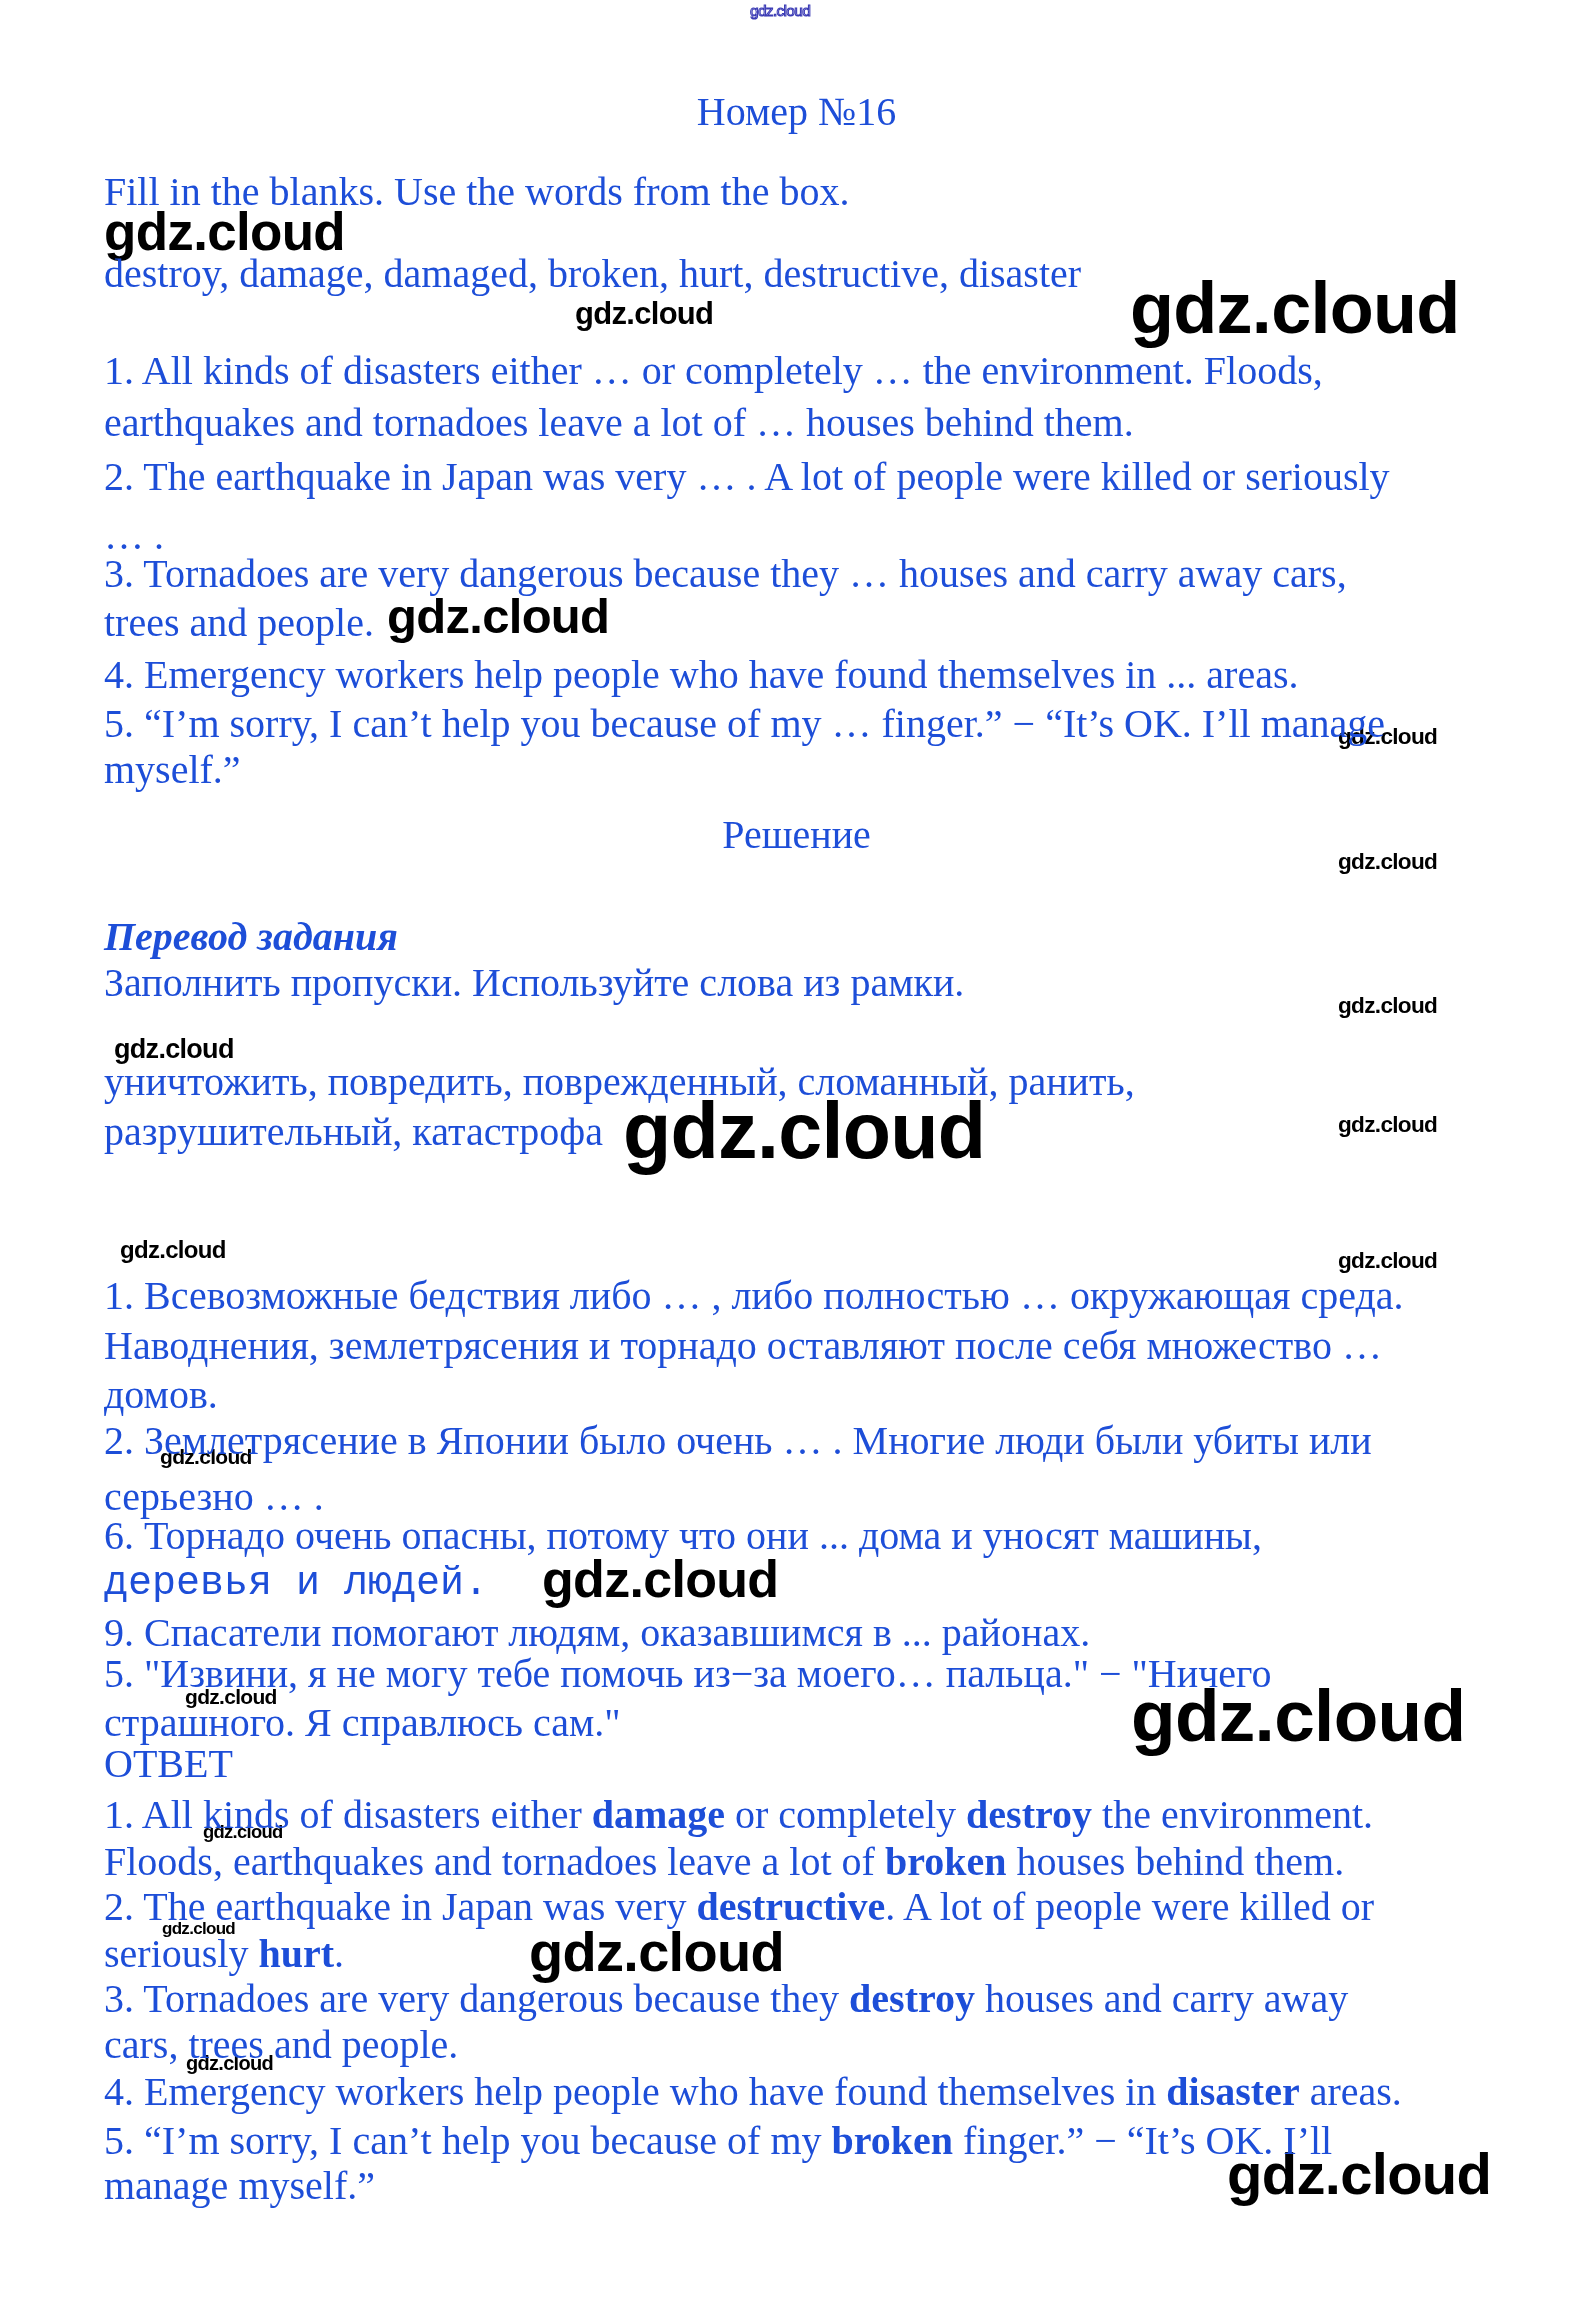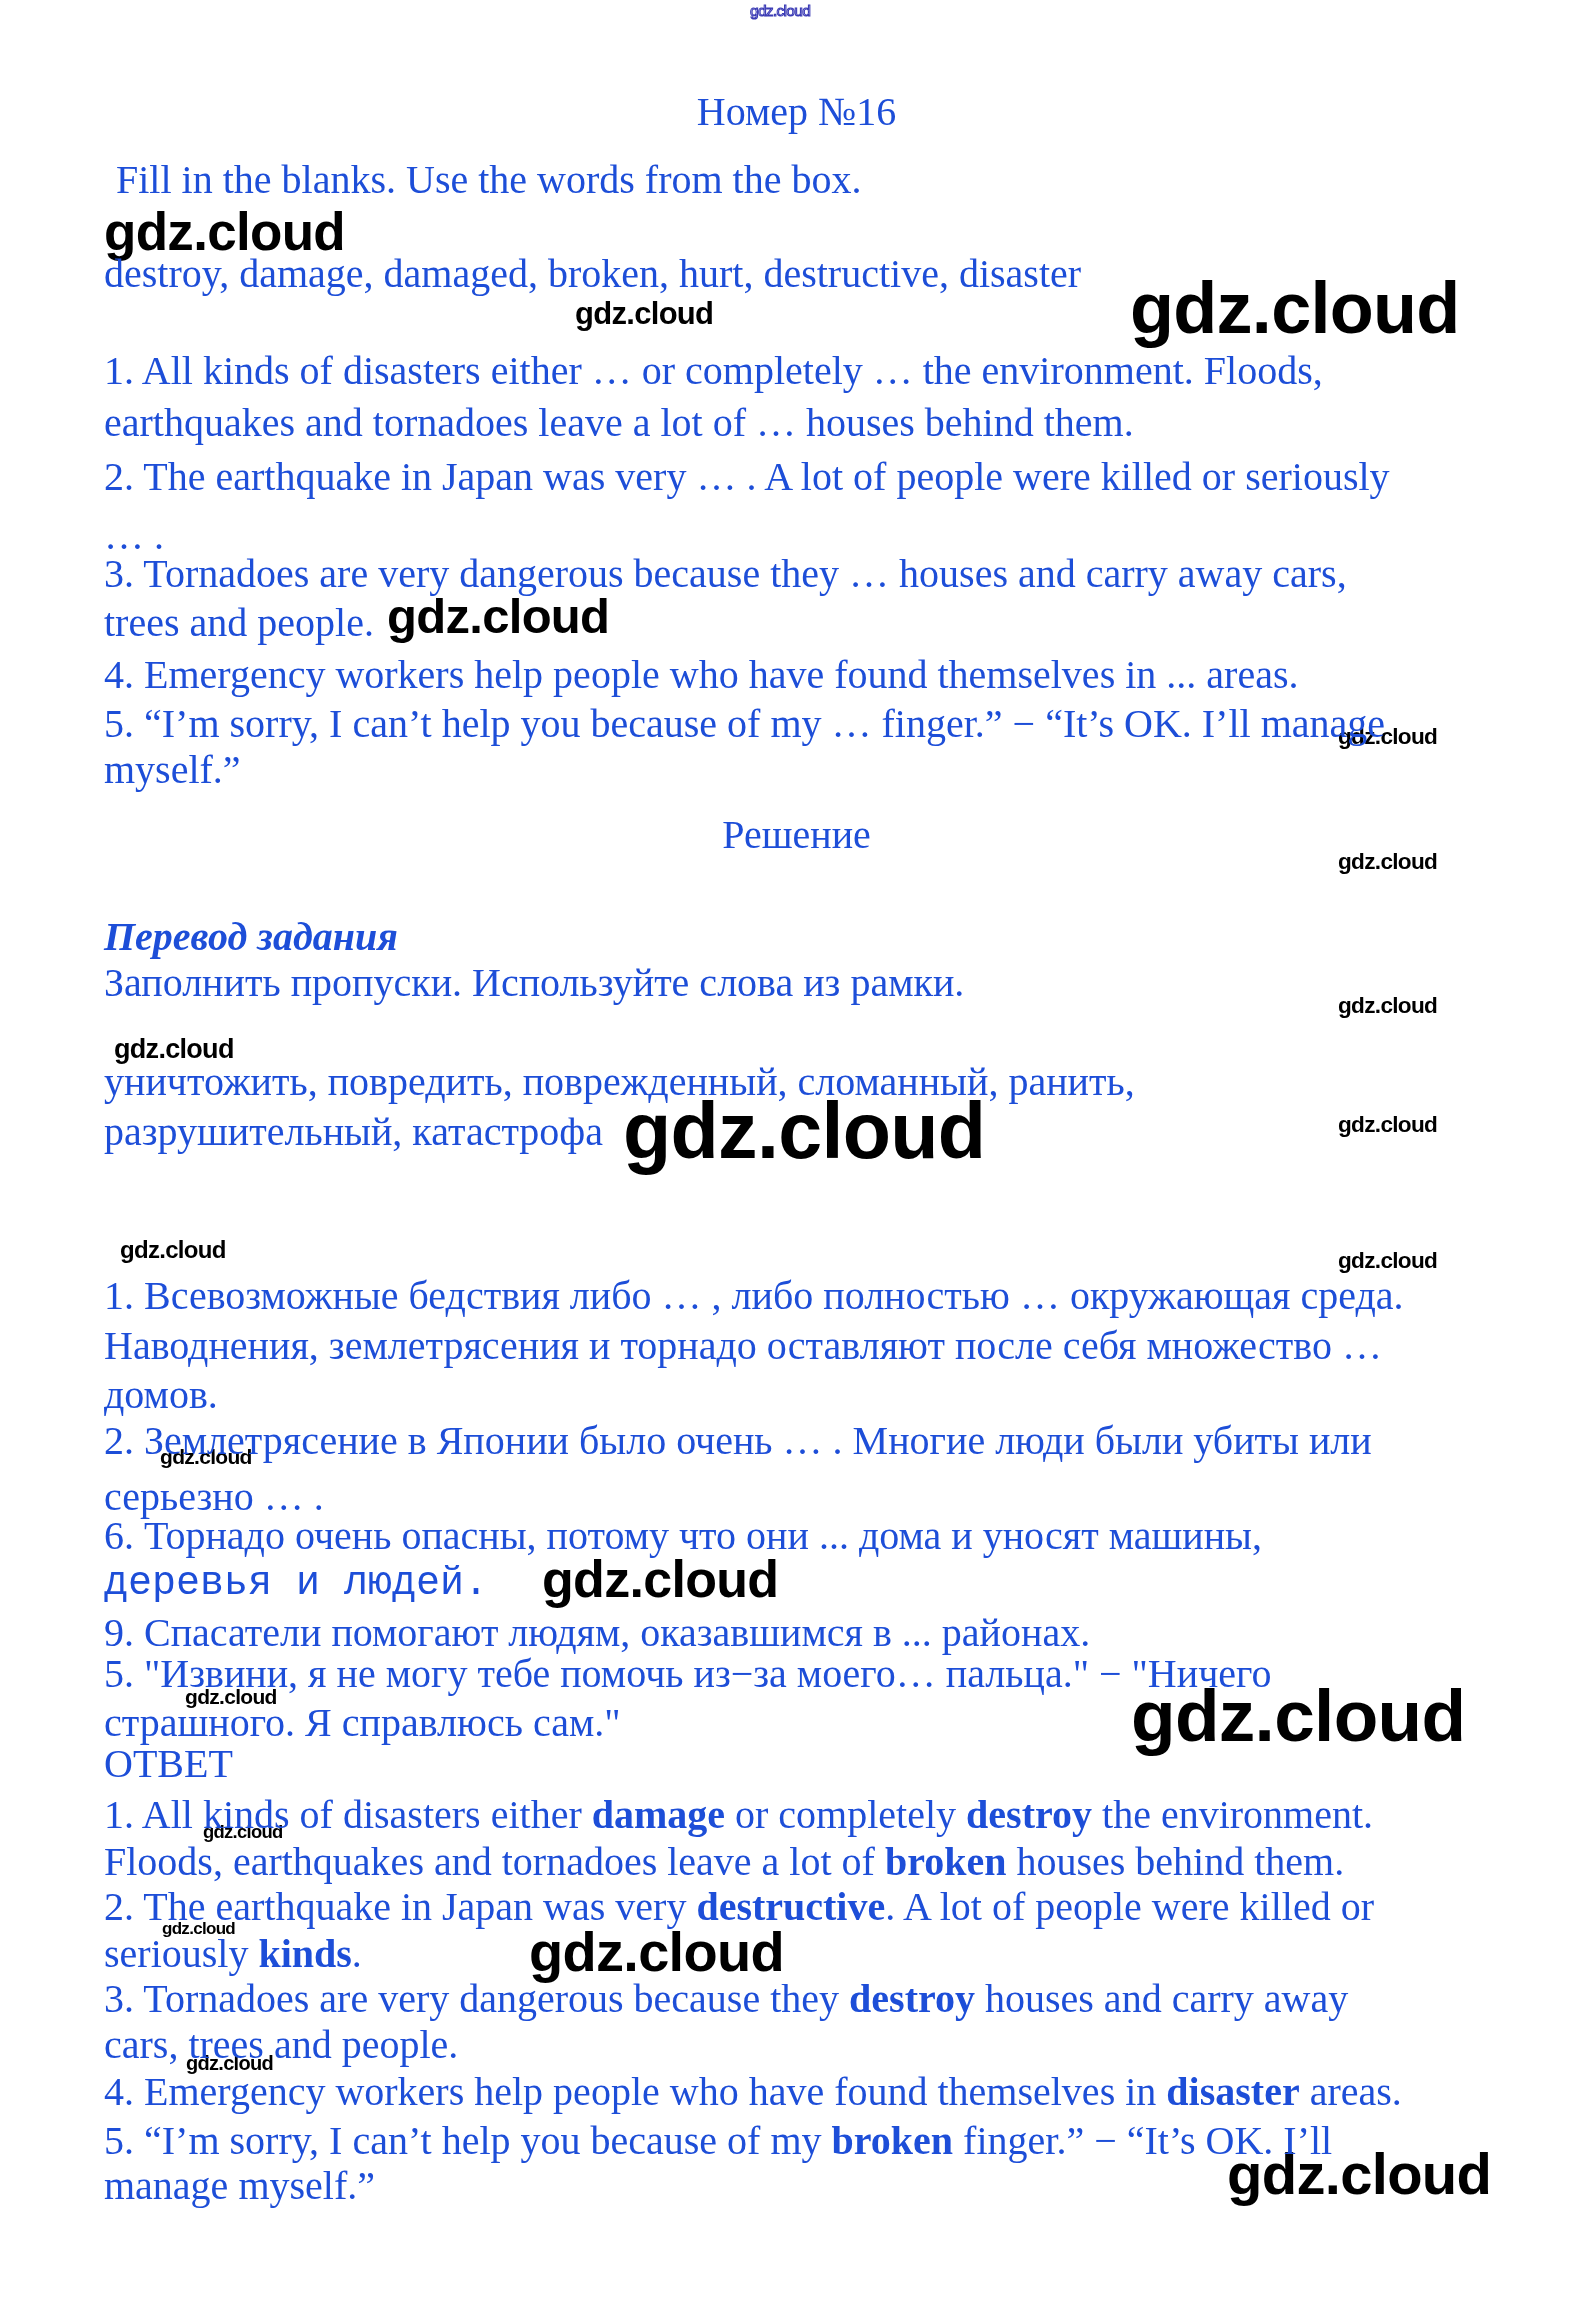--- a/index.html
+++ b/index.html
@@ -21,21 +21,21 @@
     color: #1d4ed8;
   }
   .text-line b { font-weight: bold; }
   .center-line {
     left: 0;
     width: 1593px;
     text-align: center;
     white-space: normal;
   }
   .title-line        { top: 90px; }
-  .prompt-line       { top: 158px; margin-left: 12px; }
+  .prompt-line       { top: 170px; }
   .wordbox-line      { top: 252px; }
   .solution-heading  { top: 813px; }
   .translation-heading { top: 915px; font-weight: bold; font-style: italic; }
   .translation-prompt  { top: 961px; }
   .answer-heading      { top: 1742px; font-weight: normal; }
   .wm {
     position: absolute;
     font-family: "Liberation Sans", "DejaVu Sans", sans-serif;
     font-weight: bold;
     line-height: 1;
@@ -121,21 +121,21 @@
       <div class="text-line" style="top: 1652px;">5. "Извини, я не могу тебе помочь из−за моего… пальца." − "Ничего</div>
       <div class="text-line" style="top: 1701px;">страшного. Я справлюсь сам."</div>
     </div>
 
   <div class="text-line answer-heading">ОТВЕТ</div>
 
   <div id="answer-lines">
       <div class="text-line" style="top: 1793px;"><span>1. All kinds of disasters either </span><b>damage</b><span> or completely </span><b>destroy</b><span> the environment.</span></div>
       <div class="text-line" style="top: 1840px;"><span>Floods, earthquakes and tornadoes leave a lot of </span><b>broken</b><span> houses behind them.</span></div>
       <div class="text-line" style="top: 1885px;"><span>2. The earthquake in Japan was very </span><b>destructive</b><span>. A lot of people were killed or</span></div>
-      <div class="text-line" style="top: 1932px;"><span>seriously </span><b>kinds</b><span>.</span></div>
+      <div class="text-line" style="top: 1932px;"><span>seriously </span><b>hurt</b><span>.</span></div>
       <div class="text-line" style="top: 1977px;"><span>3. Tornadoes are very dangerous because they </span><b>destroy</b><span> houses and carry away</span></div>
       <div class="text-line" style="top: 2023px;"><span>cars, trees and people.</span></div>
       <div class="text-line" style="top: 2070px;"><span>4. Emergency workers help people who have found themselves in </span><b>disaster</b><span> areas.</span></div>
       <div class="text-line" style="top: 2119px;"><span>5. “I’m sorry, I can’t help you because of my </span><b>broken</b><span> finger.” − “It’s OK. I’ll</span></div>
       <div class="text-line" style="top: 2164px;"><span>manage myself.”</span></div>
     </div>
 
 </div>
 
 

